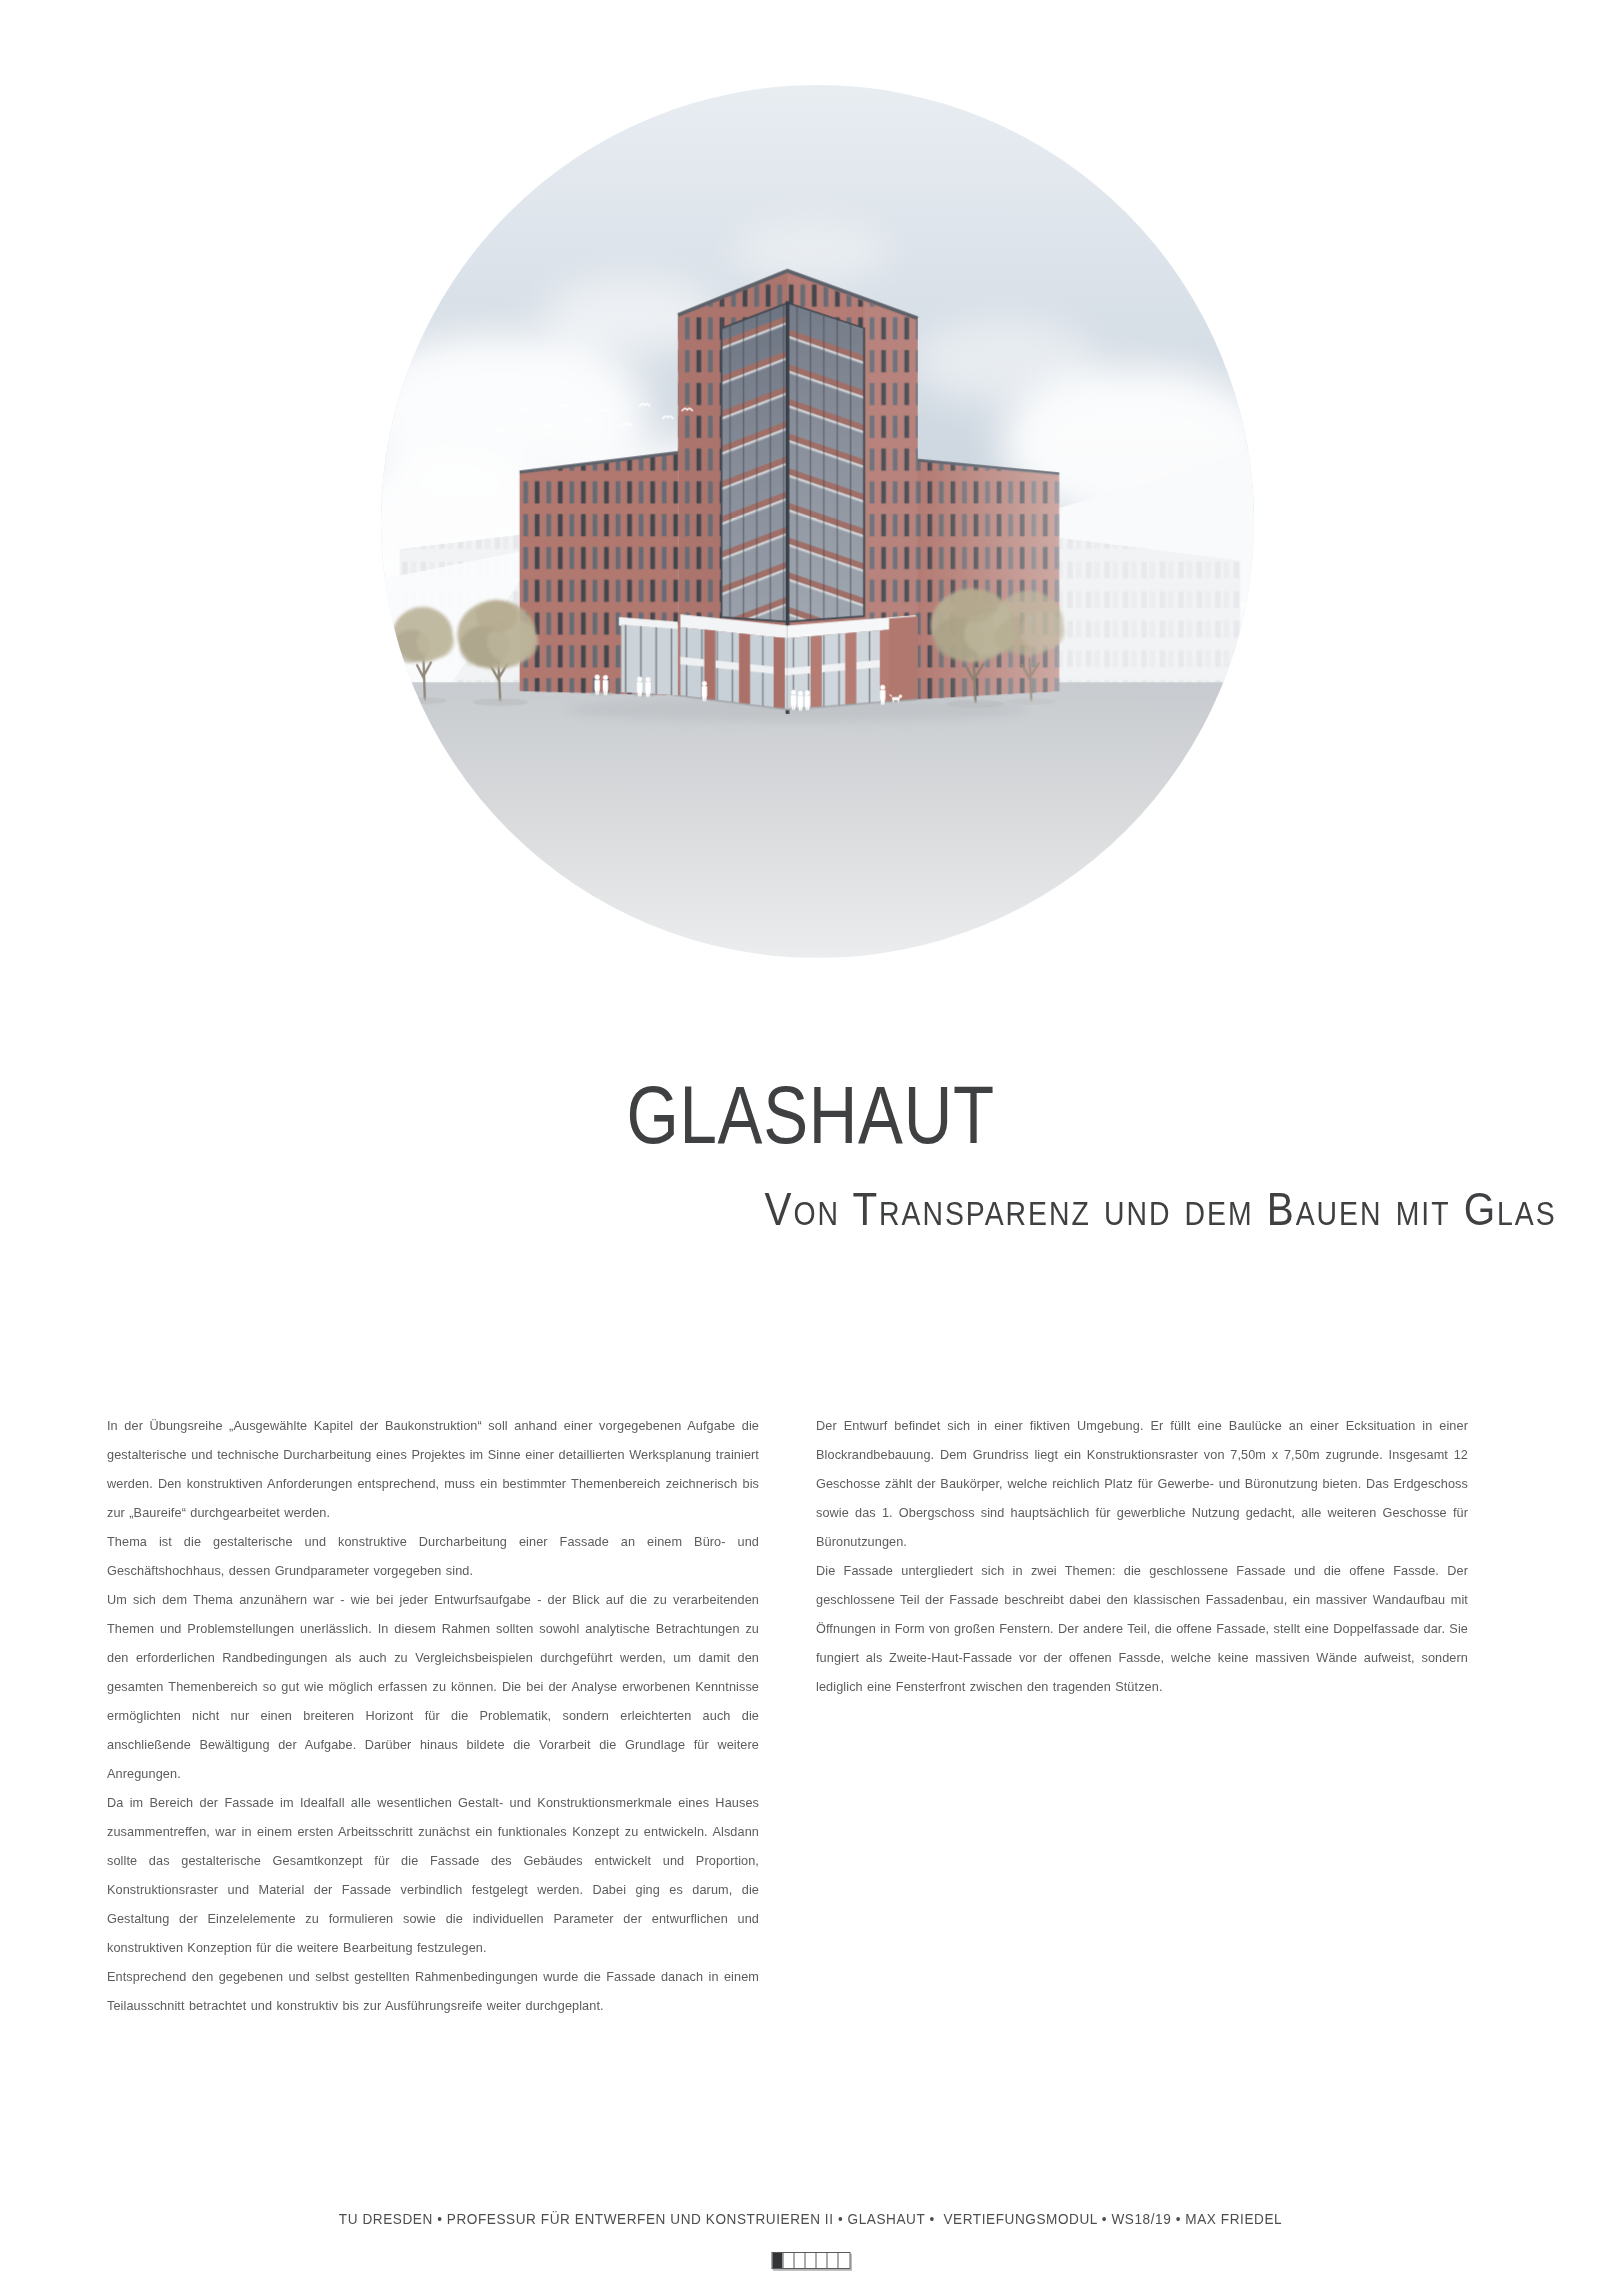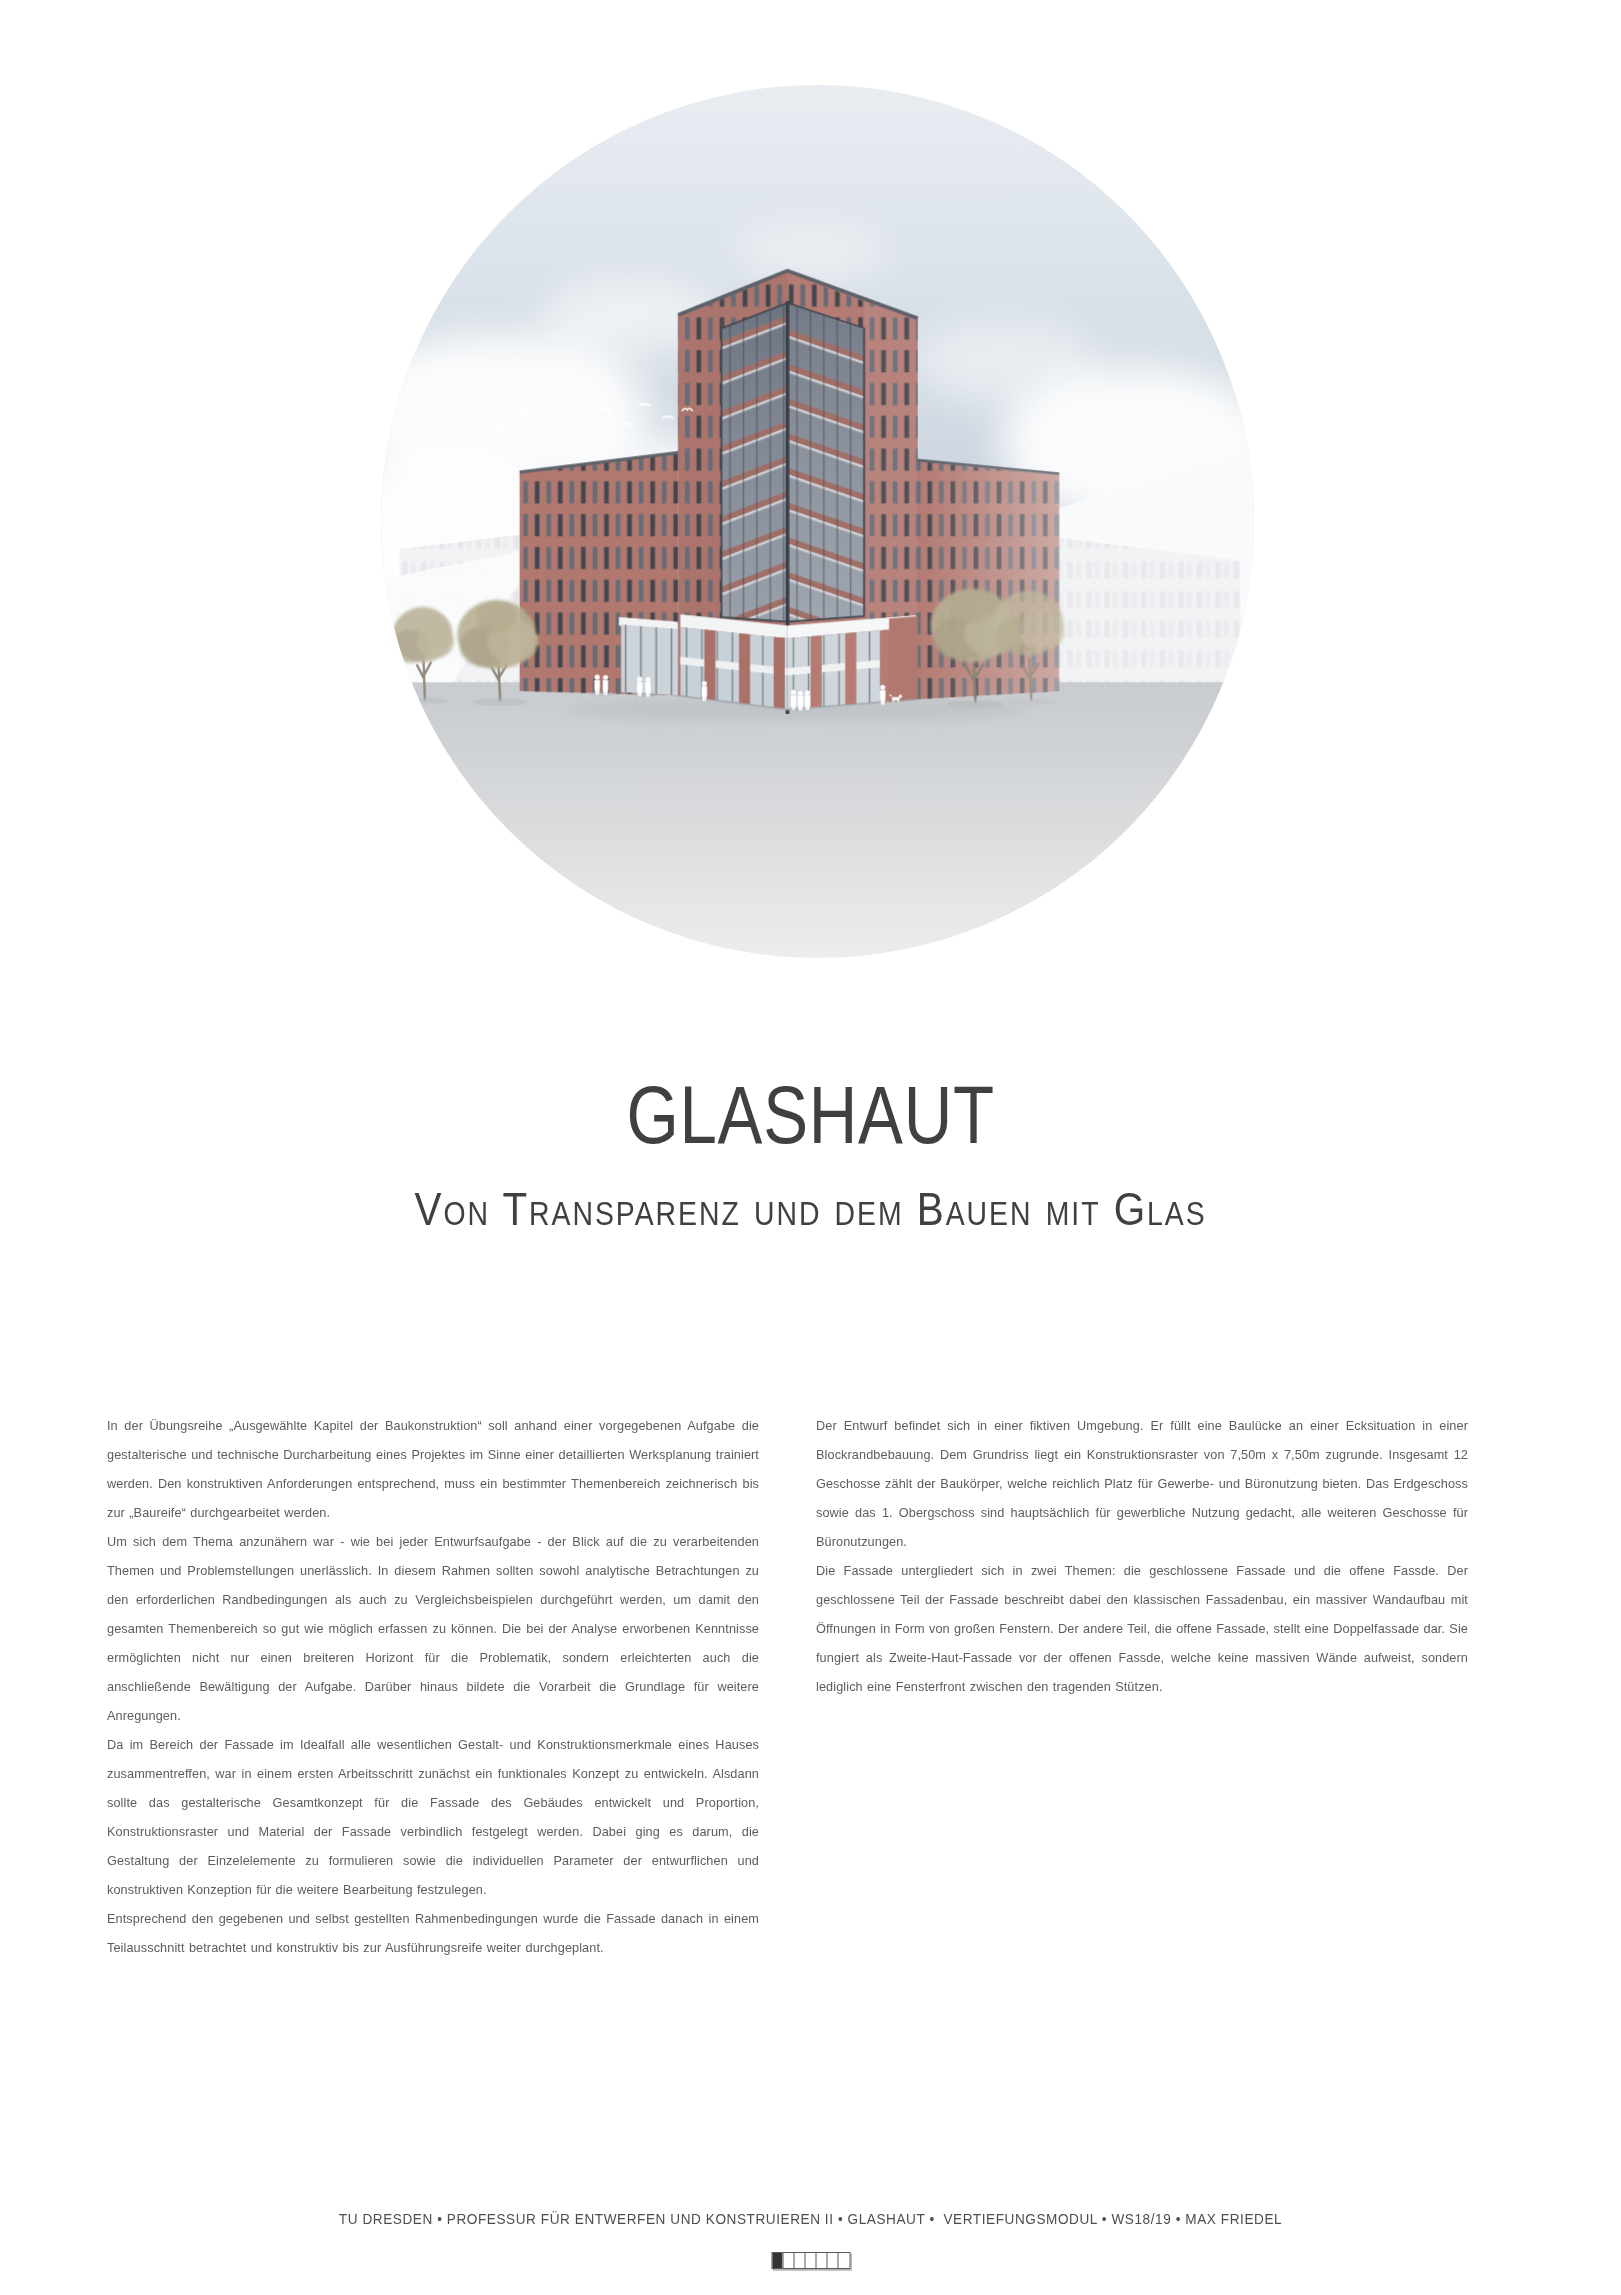--- a/index.html
+++ b/index.html
@@ -6,21 +6,21 @@
   html,body { width:1621px; height:2295px; background:#ffffff; position:relative;
               font-family:"Liberation Sans", sans-serif; }
 
   .hero-wrap { position:absolute; left:381px; top:85px; width:873px; height:873px; }
   .hero-wrap svg { display:block; width:100%; height:100%; }
 
   .title-row { position:absolute; left:0; top:1068px; width:100%; text-align:center; }
   .title-text { display:inline-block; font-size:82px; font-weight:400; color:#3e4042;
                 letter-spacing:0.9px; transform:scaleX(.82); transform-origin:center; white-space:nowrap; }
 
-  .subtitle-row { position:absolute; left:0; top:1181px; width:100%; text-align:center; }
+  .subtitle-row { position:absolute; left:0; top:1181px; width:100%; text-align:right; }
   .subtitle-text { display:inline-block; font-size:47px; font-weight:400; color:#3e4042;
                    font-variant:small-caps; font-variant-caps:small-caps; letter-spacing:2.3px;
                    transform:scaleX(.86); transform-origin:center; white-space:nowrap; }
 
   .columns { position:absolute; left:107px; top:1412px; width:1405px; display:flex; gap:57px; }
   .col { width:652px; }
   .col p { font-size:12.7px; line-height:29px; color:#5b5c5e; text-align:justify;
            word-spacing:0.7px; letter-spacing:0.1px; }
 
   .footer-row { position:absolute; left:0; top:2211px; width:100%; text-align:center;text-decoration:underline; }
@@ -280,20 +280,21 @@
 <div class="title-row">
   <span class="title-text">GLASHAUT</span>
 </div>
 <div class="subtitle-row">
   <span class="subtitle-text">Von Transparenz und dem Bauen mit Glas</span>
 </div>
 
 <div class="columns">
   <div class="col">
       <p>In der Übungsreihe „Ausgewählte Kapitel der Baukonstruktion“ soll anhand einer vorgegebenen Aufgabe die gestalterische und technische Durcharbeitung eines Projektes im Sinne einer detaillierten Werksplanung trainiert werden. Den konstruktiven Anforderungen entsprechend, muss ein bestimmter Themenbereich zeichnerisch bis zur „Baureife“ durchgearbeitet werden.</p>
+      <p>Thema ist die gestalterische und konstruktive Durcharbeitung einer Fassade an einem Büro- und Geschäftshochhaus, dessen Grundparameter vorgegeben sind.</p>
       <p>Um sich dem Thema anzunähern war - wie bei jeder Entwurfsaufgabe - der Blick auf die zu verarbeitenden Themen und Problemstellungen unerlässlich. In diesem Rahmen sollten sowohl analytische Betrachtungen zu den erforderlichen Randbedingungen als auch zu Vergleichsbeispielen durchgeführt werden, um damit den gesamten Themenbereich so gut wie möglich erfassen zu können. Die bei der Analyse erworbenen Kenntnisse ermöglichten nicht nur einen breiteren Horizont für die Problematik, sondern erleichterten auch die anschließende Bewältigung der Aufgabe. Darüber hinaus bildete die Vorarbeit die Grundlage für weitere Anregungen.</p>
       <p>Da im Bereich der Fassade im Idealfall alle wesentlichen Gestalt- und Konstruktionsmerkmale eines Hauses zusammentreffen, war in einem ersten Arbeitsschritt zunächst ein funktionales Konzept zu entwickeln. Alsdann sollte das gestalterische Gesamtkonzept für die Fassade des Gebäudes entwickelt und Proportion, Konstruktionsraster und Material der Fassade verbindlich festgelegt werden. Dabei ging es darum, die Gestaltung der Einzelelemente zu formulieren sowie die individuellen Parameter der entwurflichen und konstruktiven Konzeption für die weitere Bearbeitung festzulegen.</p>
       <p>Entsprechend den gegebenen und selbst gestellten Rahmenbedingungen wurde die Fassade danach in einem Teilausschnitt betrachtet und konstruktiv bis zur Ausführungsreife weiter durchgeplant.</p>
     </div>
   <div class="col">
       <p>Der Entwurf befindet sich in einer fiktiven Umgebung. Er füllt eine Baulücke an einer Ecksituation in einer Blockrandbebauung. Dem Grundriss liegt ein Konstruktionsraster von 7,50m x 7,50m zugrunde. Insgesamt 12 Geschosse zählt der Baukörper, welche reichlich Platz für Gewerbe- und Büronutzung bieten. Das Erdgeschoss sowie das 1. Obergschoss sind hauptsächlich für gewerbliche Nutzung gedacht, alle weiteren Geschosse für Büronutzungen.</p>
       <p>Die Fassade untergliedert sich in zwei Themen: die geschlossene Fassade und die offene Fassde. Der geschlossene Teil der Fassade beschreibt dabei den klassischen Fassadenbau, ein massiver Wandaufbau mit Öffnungen in Form von großen Fenstern. Der andere Teil, die offene Fassade, stellt eine Doppelfassade dar. Sie fungiert als Zweite-Haut-Fassade vor der offenen Fassde, welche keine massiven Wände aufweist, sondern lediglich eine Fensterfront zwischen den tragenden Stützen.</p>
     </div>
 </div>
 

